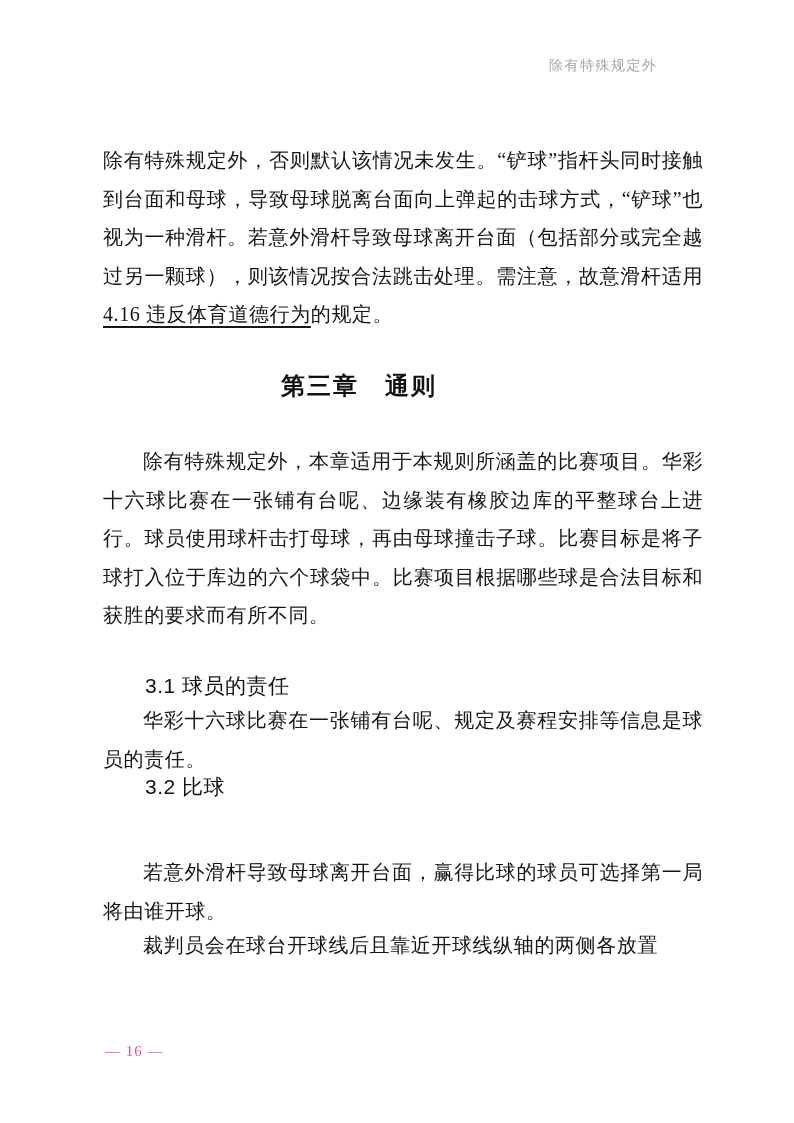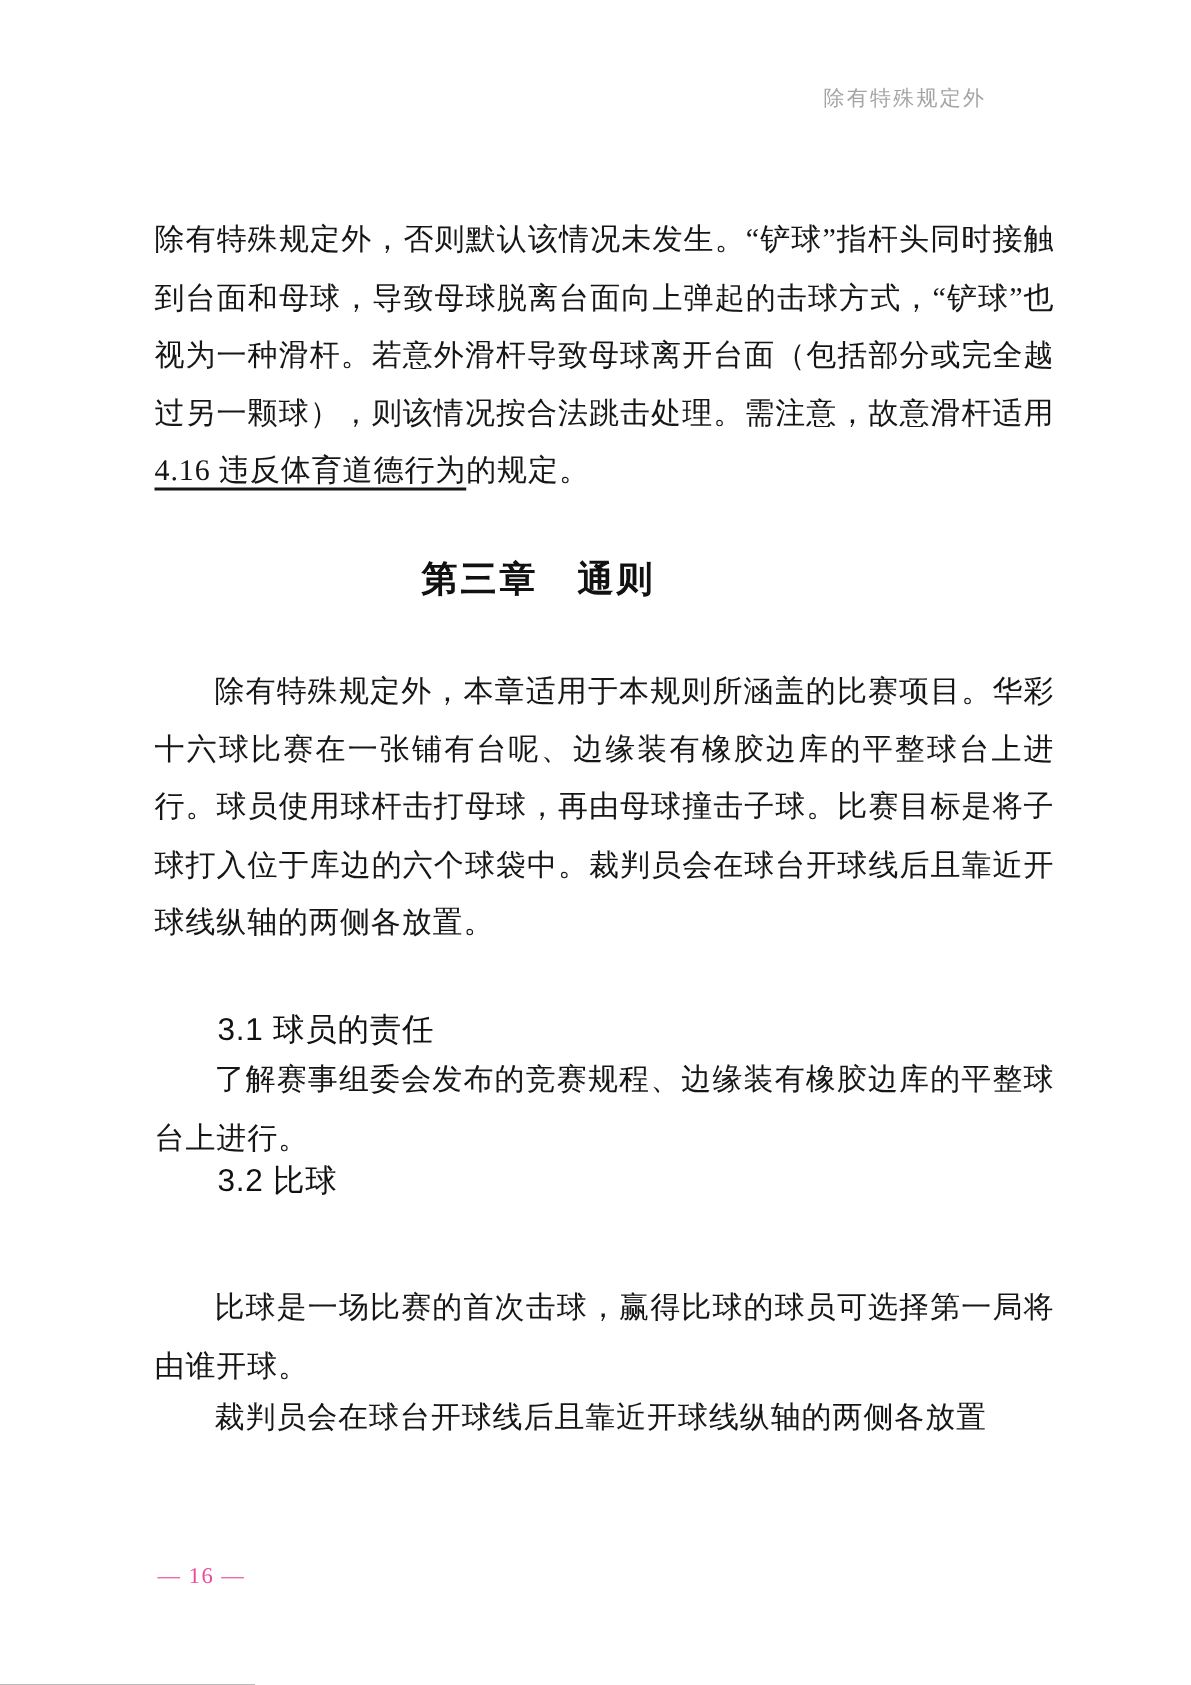--- a/index.html
+++ b/index.html
@@ -84,27 +84,27 @@
 <body>
 
 <div class="page">
 
   <div class="doc-header">除有特殊规定外</div>
 
   <p class="body-para" id="para-continued"><span>除有特殊规定外，否则默认该情况未发生。“铲球”指杆头同时接触到台面和母球，导致母球脱离台面向上弹起的击球方式，“铲球”也视为一种滑杆。若意外滑杆导致母球离开台面（包括部分或完全越过另一颗球），则该情况按合法跳击处理。需注意，故意滑杆适用 </span><span class="ref-underline">4.16 违反体育道德行为</span><span>的规定。</span></p>
 
   <h2 class="chapter-title">第三章　通则</h2>
 
-  <p class="body-para indent" id="chapter-intro">除有特殊规定外，本章适用于本规则所涵盖的比赛项目。华彩十六球比赛在一张铺有台呢、边缘装有橡胶边库的平整球台上进行。球员使用球杆击打母球，再由母球撞击子球。比赛目标是将子球打入位于库边的六个球袋中。裁判员会在球台开球线后且靠近开球线纵轴的两侧各放置。</p>
+  <p class="body-para indent" id="chapter-intro">除有特殊规定外，本章适用于本规则所涵盖的比赛项目。华彩十六球比赛在一张铺有台呢、边缘装有橡胶边库的平整球台上进行。球员使用球杆击打母球，再由母球撞击子球。比赛目标是将子球打入位于库边的六个球袋中。比赛项目根据哪些球是合法目标和获胜的要求而有所不同。</p>
 
   <h3 class="section-title" id="sec1-title">3.1 球员的责任</h3>
 
-  <p class="body-para indent" id="sec1-para">了解赛事组委会发布的竞赛规程、边缘装有橡胶边库的平整球台上进行。</p>
+  <p class="body-para indent" id="sec1-para">华彩十六球比赛在一张铺有台呢、规定及赛程安排等信息是球员的责任。</p>
 
   <h3 class="section-title" id="sec2-title">3.2 比球</h3>
 
-  <p class="body-para indent" id="sec2-para1">比球是一场比赛的首次击球，赢得比球的球员可选择第一局将由谁开球。</p>
+  <p class="body-para indent" id="sec2-para1">若意外滑杆导致母球离开台面，赢得比球的球员可选择第一局将由谁开球。</p>
 
   <p class="body-para indent" id="sec2-para2">裁判员会在球台开球线后且靠近开球线纵轴的两侧各放置</p>
 
   <div class="doc-footer"><span>— 16 —</span></div>
 
 </div>
 
 </body></html>

